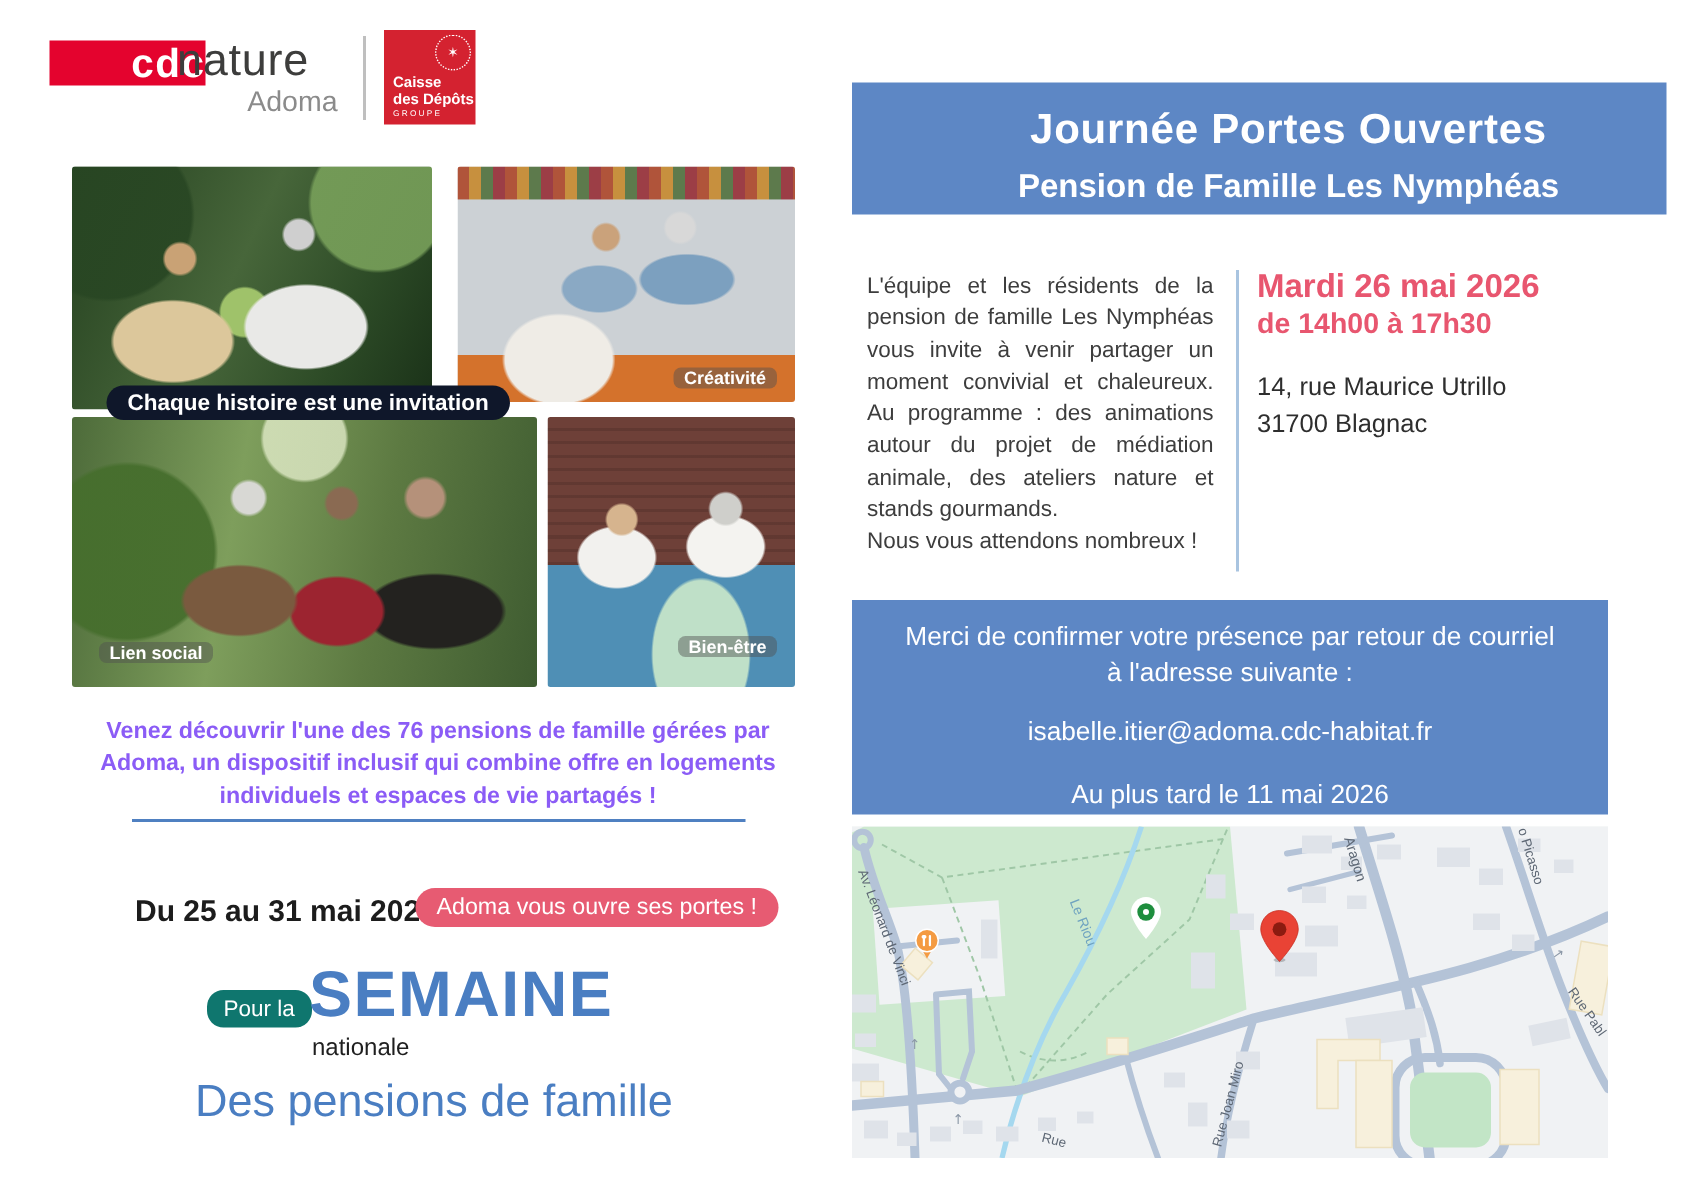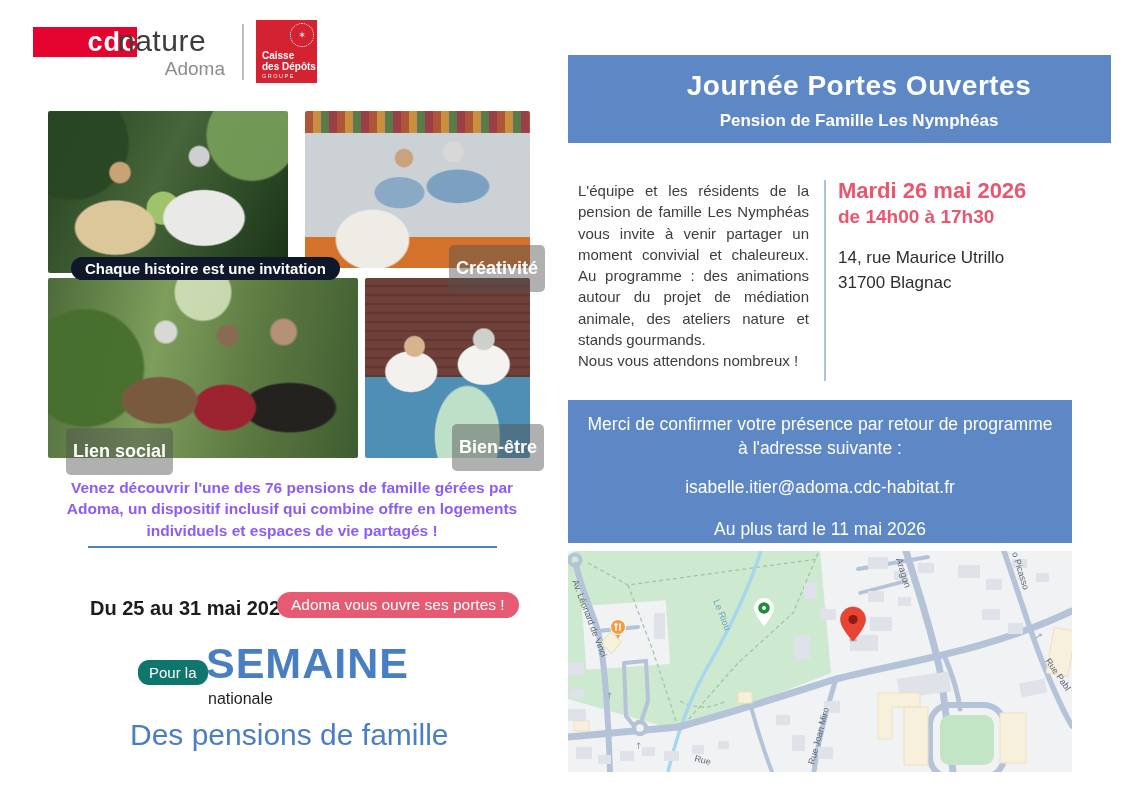--- a/index.html
+++ b/index.html
@@ -60,37 +60,37 @@
     background:
       radial-gradient(circle at 30% 38%, #d6b48e 0 6%, transparent 7%),
       radial-gradient(circle at 72% 34%, #cfcfcb 0 6%, transparent 7%),
       radial-gradient(ellipse at 28% 52%, #f2f1ee 0 15%, transparent 16%),
       radial-gradient(ellipse at 72% 48%, #f4f3f0 0 15%, transparent 16%),
       radial-gradient(ellipse at 62% 88%, #bfe0c8 0 22%, transparent 23%),
       repeating-linear-gradient(0deg, rgba(0,0,0,.12) 0 2px, transparent 2px 9px),
       linear-gradient(#6e4038 0 55%, #4f8fb5 55%);
     background-size:auto,auto,auto,auto,auto,100% 55%,auto;background-repeat:no-repeat;}
   .pill-pink{background:#0f172a;color:#fff;font-weight:bold;font-size:15px;border-radius:14px;padding:3px 14px;white-space:nowrap;}
-  .cap{color:#fff;font-weight:bold;font-size:18px;background:rgba(80,80,80,.45);border-radius:5px;padding:13px 7px;white-space:nowrap;}
+  .cap{color:#fff;font-weight:bold;font-size:12px;background:rgba(80,80,80,.45);border-radius:5px;padding:0 7px;white-space:nowrap;}
 
   
   .intro{left:52px;top:477px;width:480px;text-align:center;font-weight:bold;font-size:15.5px;line-height:1.38;color:#8b5cf6;}
   .rule{left:88px;top:546px;width:409px;height:2px;background:#4f80c1;}
   .week-dates{left:90px;top:597px;font-size:20px;font-weight:bold;color:#1c1c1c;white-space:nowrap;}
   .week-badge{left:277px;top:592px;background:#e75b72;border-radius:13px;color:#fff;font-size:15.5px;padding:4px 14px;white-space:nowrap;}
   .pourla{left:138px;top:660px;background:#0f766e;color:#fff;font-size:15px;border-radius:11px;padding:4px 11px;white-space:nowrap;}
   .semaine{left:206px;top:639px;font-size:43px;font-weight:bold;color:#4a7ec2;letter-spacing:1px;white-space:nowrap;}
   .nationale{left:208px;top:690px;font-size:16px;color:#1f1f1f;white-space:nowrap;}
   .despf{left:130px;top:718px;font-size:30px;color:#4a7ec2;white-space:nowrap;}
   .despf .b{font-weight:normal;}
 
   
   .hdr-box{left:568px;top:55px;width:504px;height:88px;background:#5d87c5;color:#ffffff;text-align:center;padding-left:39px;}
   .hdr-title{margin-top:15px;font-size:28px;font-weight:bold;letter-spacing:.5px;}
-  .hdr-sub{margin-top:9px;font-size:17px;font-weight:bold;}
+  .hdr-sub{margin-top:9px;font-size:22px;font-weight:bold;}
   .desc{left:578px;top:180px;width:231px;font-size:15px;line-height:1.42;color:#3d3d3d;}
   .desc p{margin:0;text-align:justify;}
   .desc p.last{text-align:left;}
   .vline{left:824px;top:180px;width:2px;height:201px;background:#a9c4e0;}
   .evt-date{left:838px;top:178px;font-size:22px;font-weight:bold;color:#e8566f;white-space:nowrap;}
   .evt-time{left:838px;top:206px;font-size:19px;font-weight:bold;color:#e8566f;white-space:nowrap;}
   .evt-addr{left:838px;top:246px;font-size:17px;color:#2e2e2e;line-height:1.45;white-space:nowrap;}
   .cfm-box{left:568px;top:400px;width:504px;height:143px;background:#5d87c5;color:#fff;text-align:center;}
   .cfm-l1{margin-top:13px;font-size:17.5px;line-height:1.35;}
   .cfm-mail{margin-top:17px;font-size:17.5px;}
@@ -148,21 +148,21 @@
   <div class="abs vline"></div>
   <div class="abs evt-date">Mardi 26 mai 2026</div>
   <div class="abs evt-time">de 14h00 à 17h30</div>
   <div class="abs evt-addr">
     <div>14, rue Maurice Utrillo</div>
     <div>31700 Blagnac</div>
   </div>
 
   <div class="abs cfm-box">
     <div class="cfm-l1">
-      <div>Merci de confirmer votre présence par retour de programme</div>
+      <div>Merci de confirmer votre présence par retour de courriel</div>
       <div>à l'adresse suivante :</div>
     </div>
     <div class="cfm-mail">isabelle.itier@adoma.cdc-habitat.fr</div>
     <div class="cfm-dl">Au plus tard le 11 mai 2026</div>
   </div>
 
   <div class="abs map">
     <svg width="504" height="221" viewBox="0 0 504 221" xmlns="http://www.w3.org/2000/svg">
       <rect x="0" y="0" width="504" height="221" fill="#f0f2f4"></rect>
 

